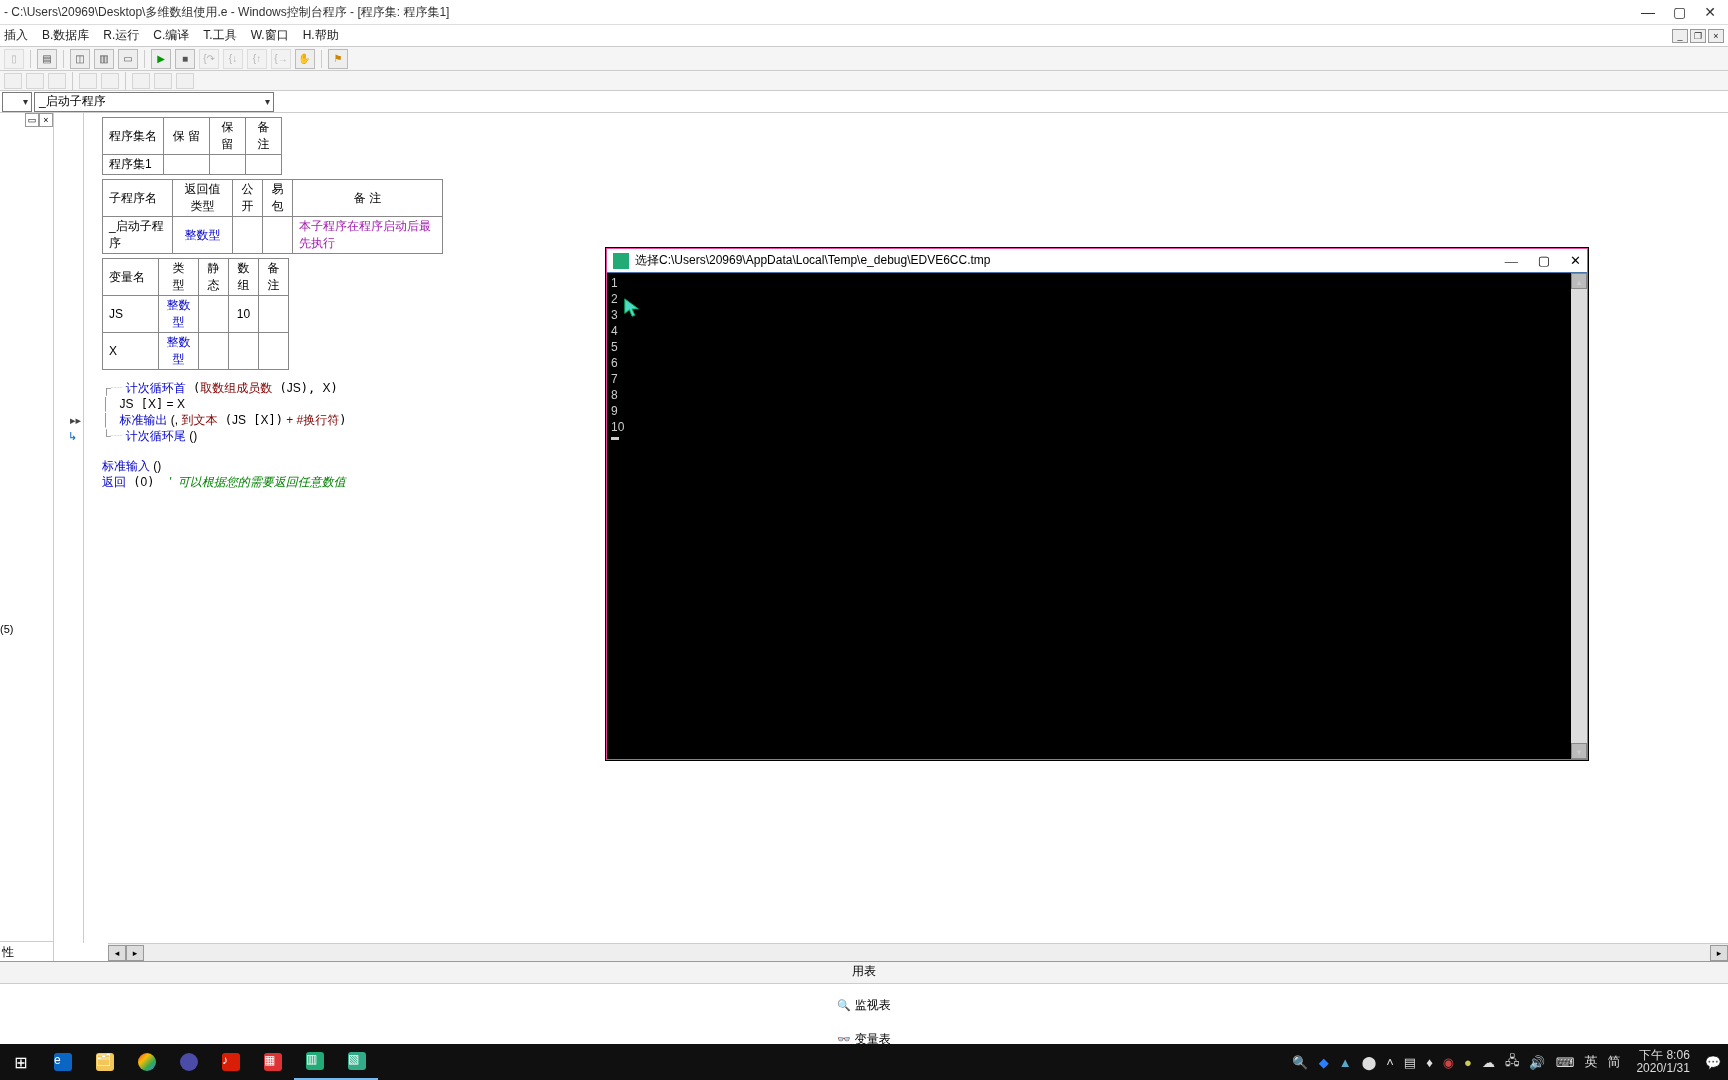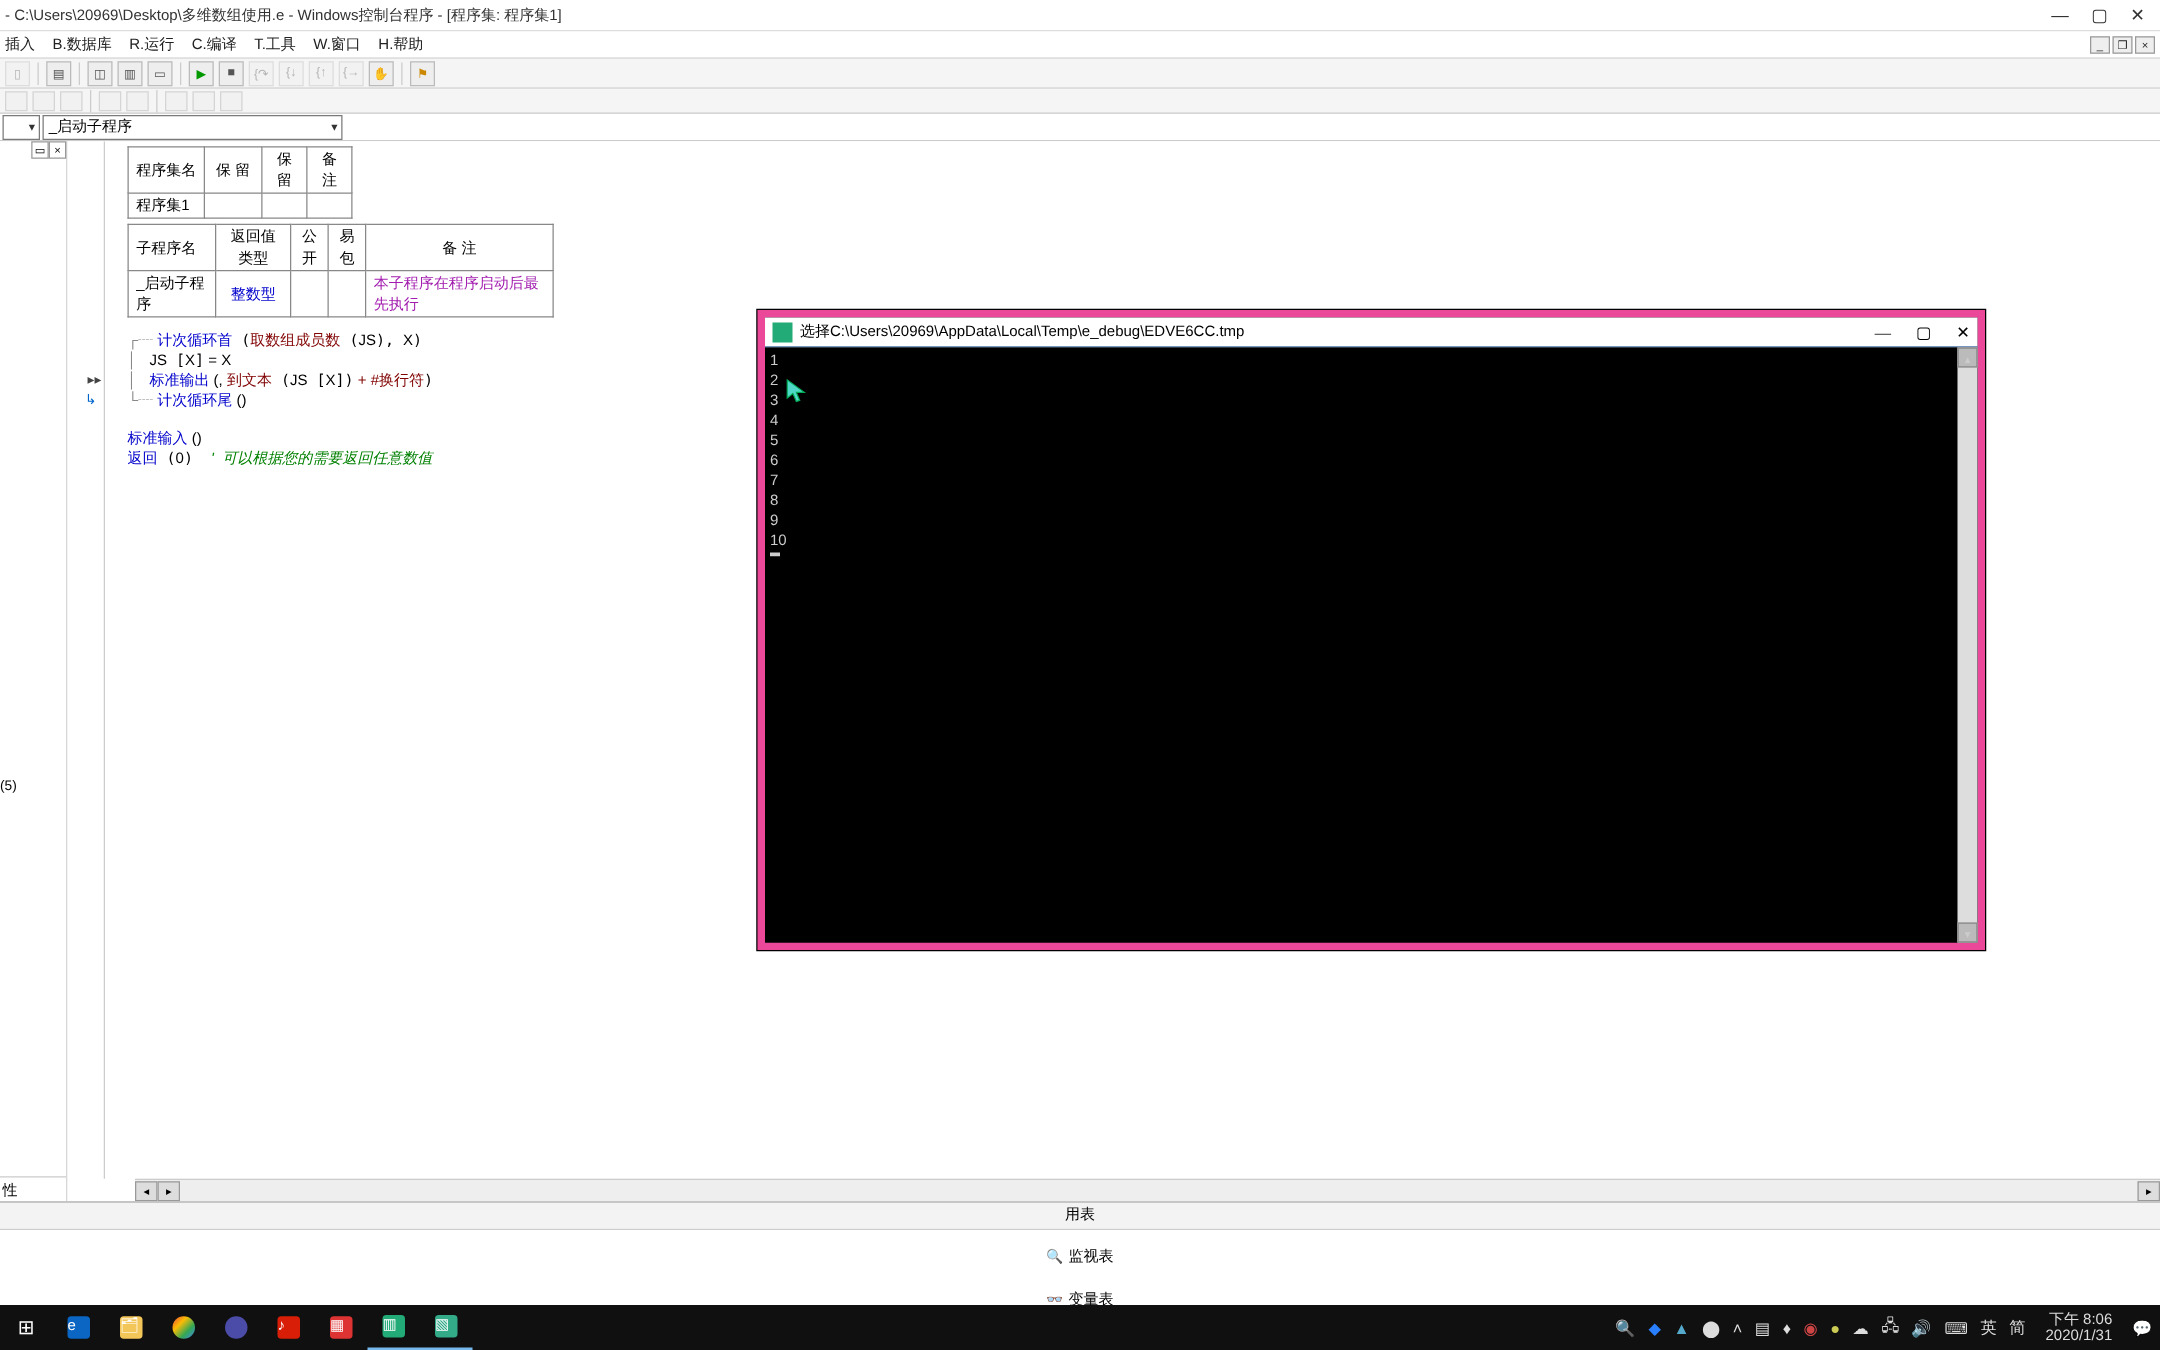--- a/index.html
+++ b/index.html
@@ -71,21 +71,21 @@
 
 .bottom-tabs { height: 22px; border-top: 1px solid #999; display: flex; align-items: center; padding: 0 4px; gap: 8px; background: #f3f3f3; flex-direction: column; }
 .bottom-tabs .tab { display: inline-flex; align-items: center; gap: 4px; padding: 0 6px; height: 18px; border: 1px solid transparent; }
 .bottom-tabs .sep { width: 1px; height: 16px; background: #bbb; }
 .bottom-tabs .ico { font-size: 11px; }
 
 
 .blank { height: 156px; background: #fff; border-top: 1px solid #ccc; }
 
 
-.console { position: absolute; left: 606px; top: 248px; width: 982px; height: 512px; background: #000; border: 6px solid #ec4899; box-shadow: 0 0 0 1px #000; }
+.console { position: absolute; left: 606px; top: 248px; width: 982px; height: 512px; background: #000; border: 1px solid #ec4899; box-shadow: 0 0 0 1px #000; }
 .console .ctitle { height: 24px; background: #fff; display: flex; align-items: center; padding: 0 6px; color: #000; border-bottom: 1px solid #4a74a8; }
 .console .cicon { width: 16px; height: 16px; background: #2a7; margin-right: 6px; display: inline-block; }
 .console .cbtns { margin-left: auto; display: flex; gap: 20px; }
 .console .cbtns span { font-size: 13px; font-family: "Segoe UI Symbol"; }
 .console .cbody { position: relative; height: calc(100% - 24px); background: #000; color: #ccc; font-family: Consolas, monospace; font-size: 13px; padding: 2px 4px; }
 .console .cbody div { line-height: 16px; }
 .console .scroll { position: absolute; right: 0; top: 0; bottom: 0; width: 16px; background: #ddd; }
 .console .scroll .sbtn { width: 16px; height: 16px; background: #bbb; border: 1px solid #888; font-size: 9px; text-align: center; }
 .console .scroll .sbtn.bot { position: absolute; bottom: 0; }
 .console .cursor-arrow { position: absolute; left: 15px; top: 24px; width: 22px; height: 22px; }
@@ -209,20 +209,45 @@
         <tr>
           <td class="tname">_启动子程序</td>
           <td class="link">整数型</td>
           <td></td>
           <td></td>
           <td class="green" style="text-align:left">本子程序在程序启动后最先执行</td>
         </tr>
       </tbody>
         </table>
 
+      <table class="etable">
+        <tbody>
+            <tr>
+          <th class="tname" style="width:40px">变量名</th>
+          <th style="width:40px">类  型</th>
+          <th style="width:30px">静态</th>
+          <th style="width:30px">数组</th>
+          <th style="width:30px">备  注</th>
+        </tr>
+        <tr>
+          <td class="tname">JS</td>
+          <td class="link">整数型</td>
+          <td></td>
+          <td>10</td>
+          <td></td>
+        </tr>
+        <tr>
+          <td class="tname">X</td>
+          <td class="link">整数型</td>
+          <td></td>
+          <td></td>
+          <td></td>
+        </tr>
+      </tbody>
+        </table>
 
       <div style="height:6px"></div>
       <div class="codeline"><span class="tree-guide">┌┈ </span><span class="kw">计次循环首</span> (<span class="fn">取数组成员数</span> (<span>JS</span>), <span>X</span>)</div>
       <div class="codeline"><span class="tree-guide">│   </span><span>JS</span> [<span>X</span>]<span> = X</span></div>
       <div class="codeline" style="position:relative"><span class="marker">▸▸</span><span class="tree-guide">│   </span><span class="kw">标准输出</span><span> (, </span><span class="fn">到文本</span> (<span>JS</span> [<span>X</span>])<span class="red"> + </span><span class="red">#换行符</span>)</div>
       <div class="codeline" style="position:relative"><span class="marker" style="left:-34px;color:#06c">↳</span><span class="tree-guide">└┈ </span><span class="kw">计次循环尾</span><span> ()</span></div>
       <div style="height:14px"></div>
       <div class="codeline"><span class="kw">标准输入</span><span> ()</span></div>
       <div class="codeline"><span class="kw">返回</span> (<span>0</span>)  <span class="cm">'  可以根据您的需要返回任意数值</span></div>
 

